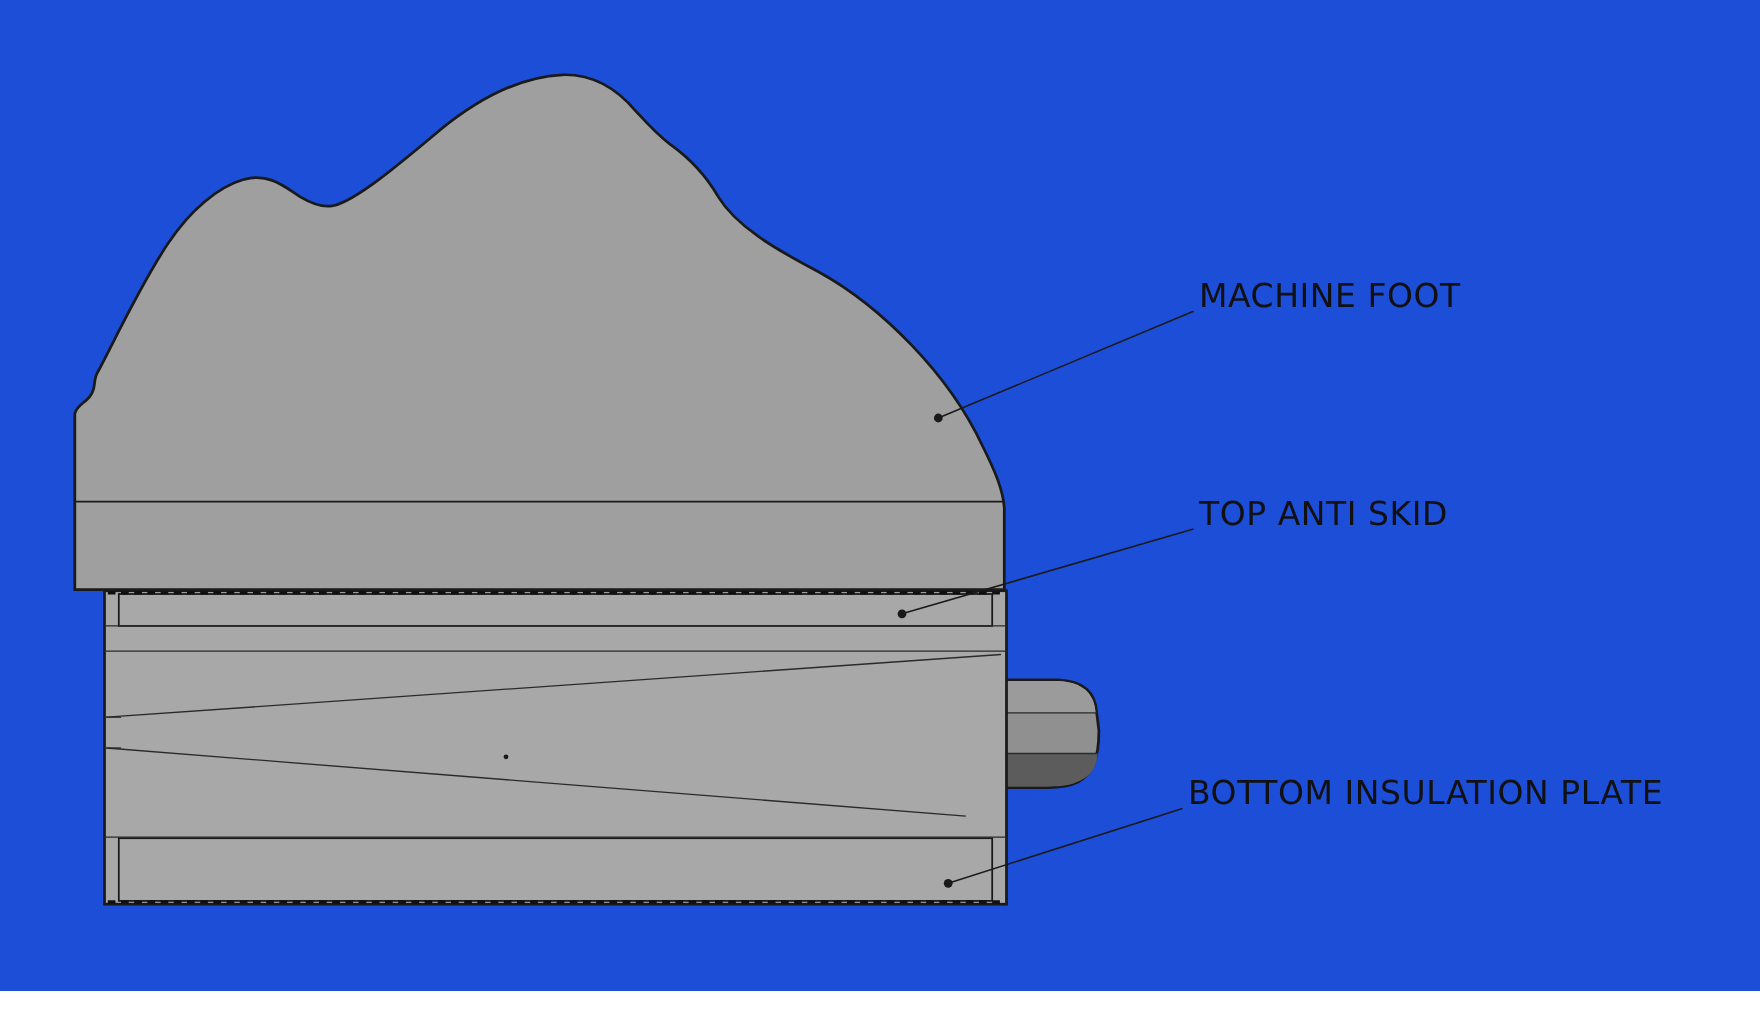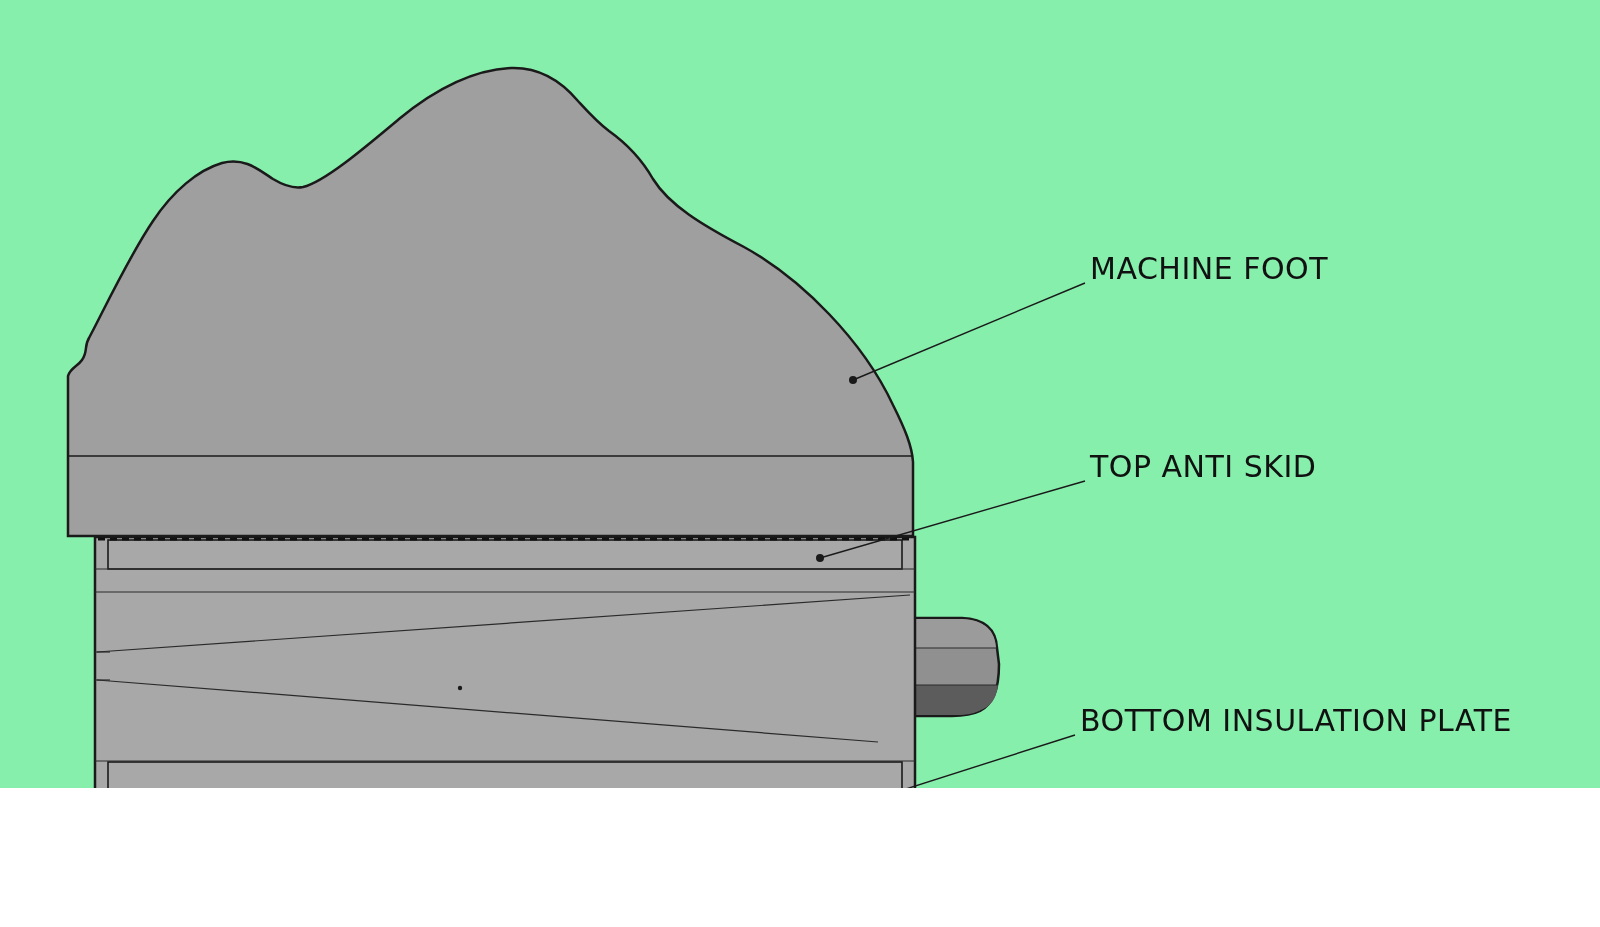--- a/index.html
+++ b/index.html
@@ -4,22 +4,22 @@
 <style>
   html, body {
     margin: 0;
     padding: 0;
     background: #ffffff;
     font-family: "DejaVu Sans", "Liberation Sans", sans-serif;
   }
   .canvas {
     position: relative;
     width: 1600px;
-    height: 788px;
-    background: #86efac;
+    height: 901px;
+    background: #1d4ed8;
     overflow: hidden;
   }
   svg { display: block; }
 
   .outline        { stroke: #1a1a1a; stroke-width: 2.5; }
   .thin-line      { stroke: #1a1a1a; stroke-width: 1.6; fill: none; }
   .hair-line      { stroke: #2a2a2a; stroke-width: 1.2; fill: none; }
   .serration      { stroke: #101010; stroke-width: 3; fill: none; stroke-dasharray: 7 5; }
   .leader         { stroke: #1a1a1a; stroke-width: 1.4; fill: none; }
   .leader-dot     { fill: #1a1a1a; stroke: none; }

